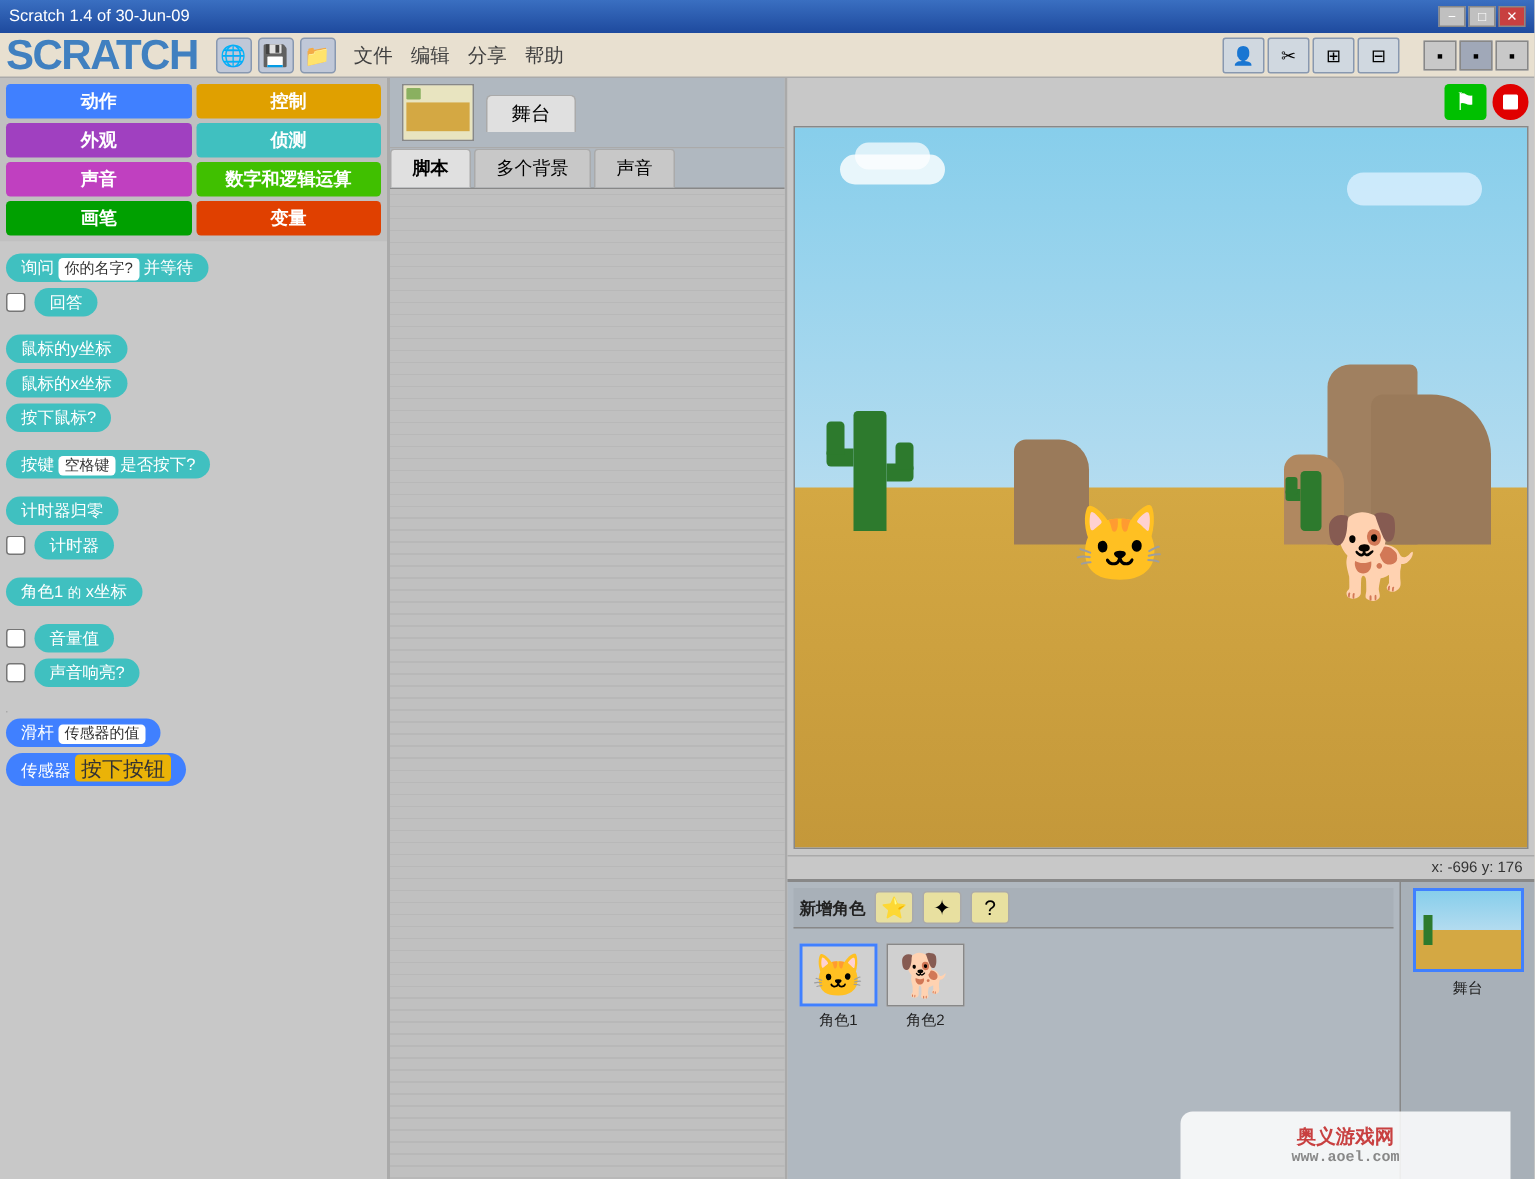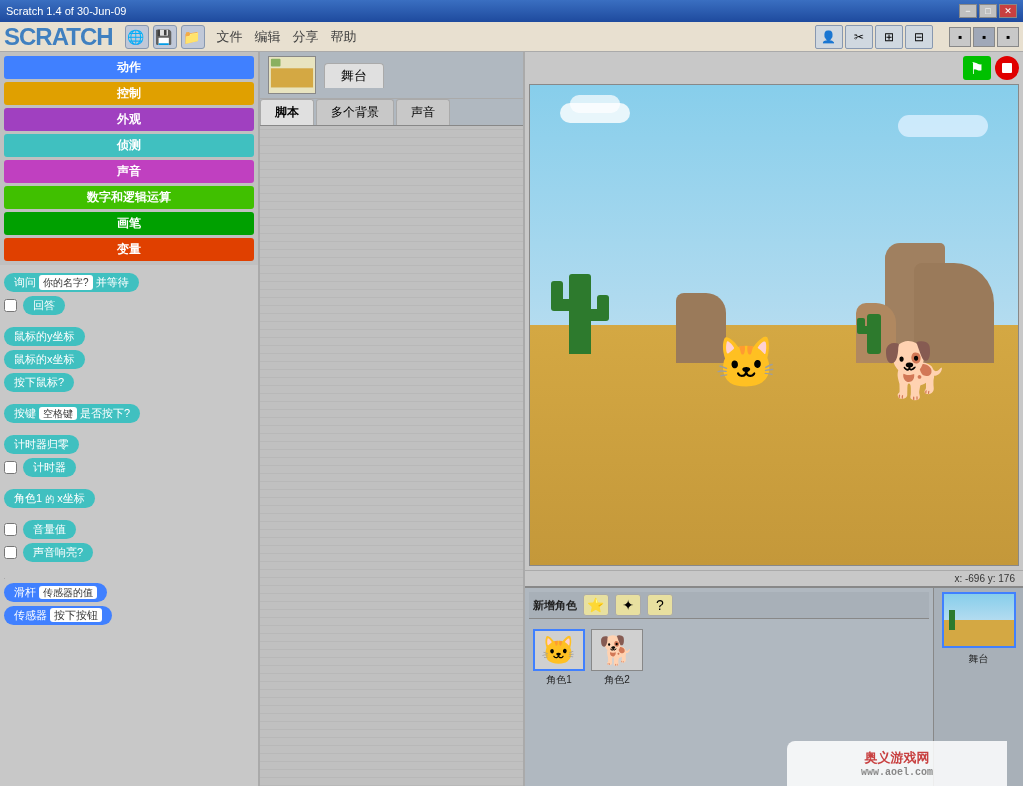--- a/index.html
+++ b/index.html
@@ -32,21 +32,21 @@
       background: #e8e0d0;
       height: 30px;
       display: flex;
       align-items: center;
       padding: 0 4px;
       border-bottom: 1px solid #aaa;
       gap: 4px;
     }
     .scratch-logo {
       font-family: 'Arial Black', sans-serif;
-      font-size: 24px;
+      font-size: 28px;
       font-weight: 900;
       color: #4080c0;
       letter-spacing: -1px;
       margin-right: 8px;
     }
     .menubar-icons { display: flex; gap: 4px; margin-right: 8px; }
     .menubar-icon {
       width: 24px; height: 24px;
       background: #c0c8d8;
       border: 1px solid #8898b0;
@@ -94,21 +94,21 @@
       width: 260px;
       background: #c8c8c8;
       display: flex;
       flex-direction: column;
       border-right: 2px solid #aaa;
     }
     .blocks-categories {
       background: #c0c0c0;
       padding: 4px;
       display: grid;
-      grid-template-columns: 1fr;
+      grid-template-columns: 1fr 1fr;
       gap: 3px;
     }
     .category-btn {
       padding: 3px 8px;
       border-radius: 3px;
       cursor: pointer;
       font-size: 12px;
       color: white;
       text-align: center;
       font-weight: bold;
@@ -535,21 +535,21 @@
       <div class="block-item">
         <input type="checkbox" class="block-checkbox" style="">
         <span class="block-pill block-cyan">声音响亮?</span>
       </div>
       <div class="block-separator"></div>
       <div style="width:1px;height:1px;border-top:1px solid #aaa;margin:4px 0;"></div>
       <div class="block-item">
         <span class="block-pill block-blue">滑杆 <span style="background:#fff;color:#333;padding:1px 4px;border-radius:3px;font-size:10px;">传感器的值</span></span>
       </div>
       <div class="block-item">
-        <span class="block-pill block-blue">传感器 <span style="background:#ffffff;color:#333;padding:1px 4px;border-radius:3px;font-size:11px;">按下按钮</span></span>
+        <span class="block-pill block-blue">传感器 <span style="background:#eab308;color:#333;padding:1px 4px;border-radius:3px;font-size:14px;">按下按钮</span></span>
       </div>
     </div>
   </div>
 
   <div class="scripts-panel">
     <div class="sprite-header">
       <div class="sprite-thumb">
         <svg width="48" height="38" viewBox="0 0 48 38">
           <rect width="48" height="38" fill="#e8e4c0"></rect>
           <rect x="2" y="2" width="10" height="8" fill="#8ab060" rx="1"></rect>

